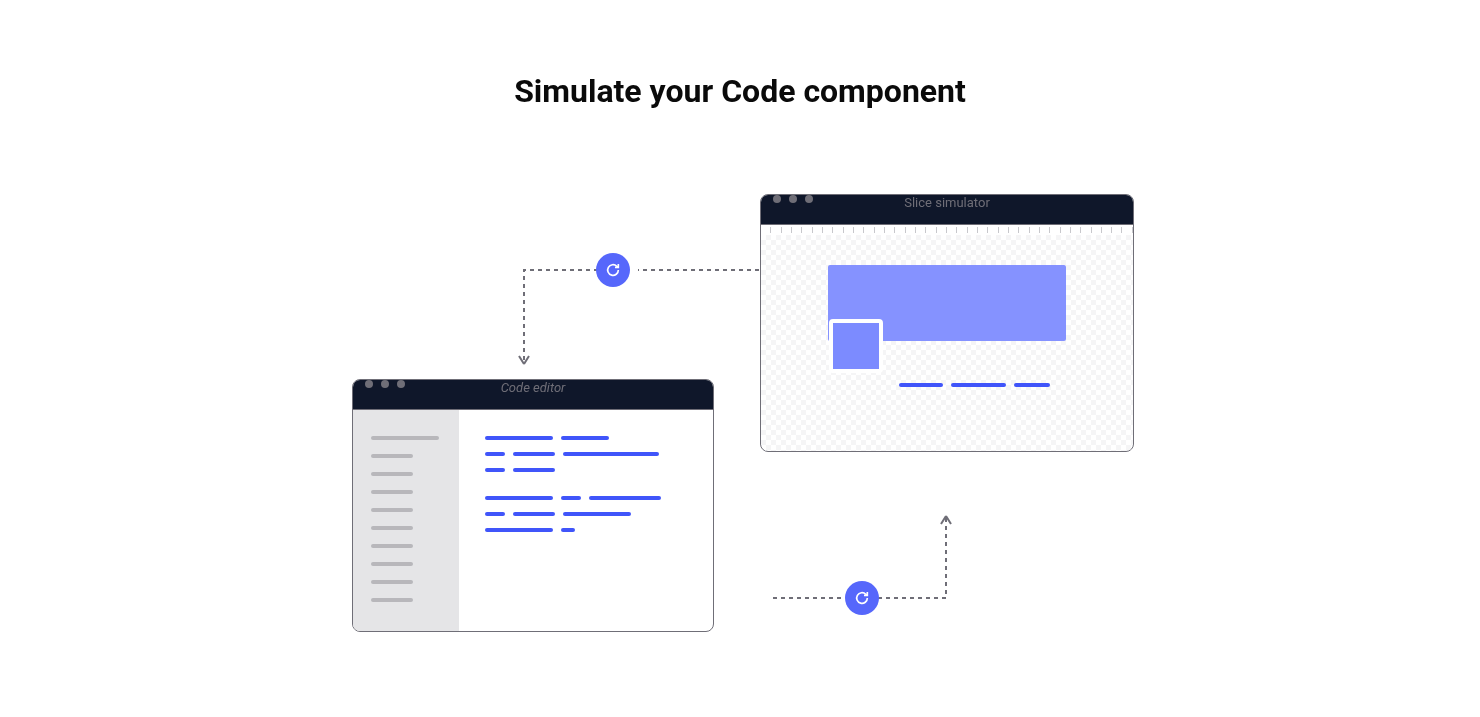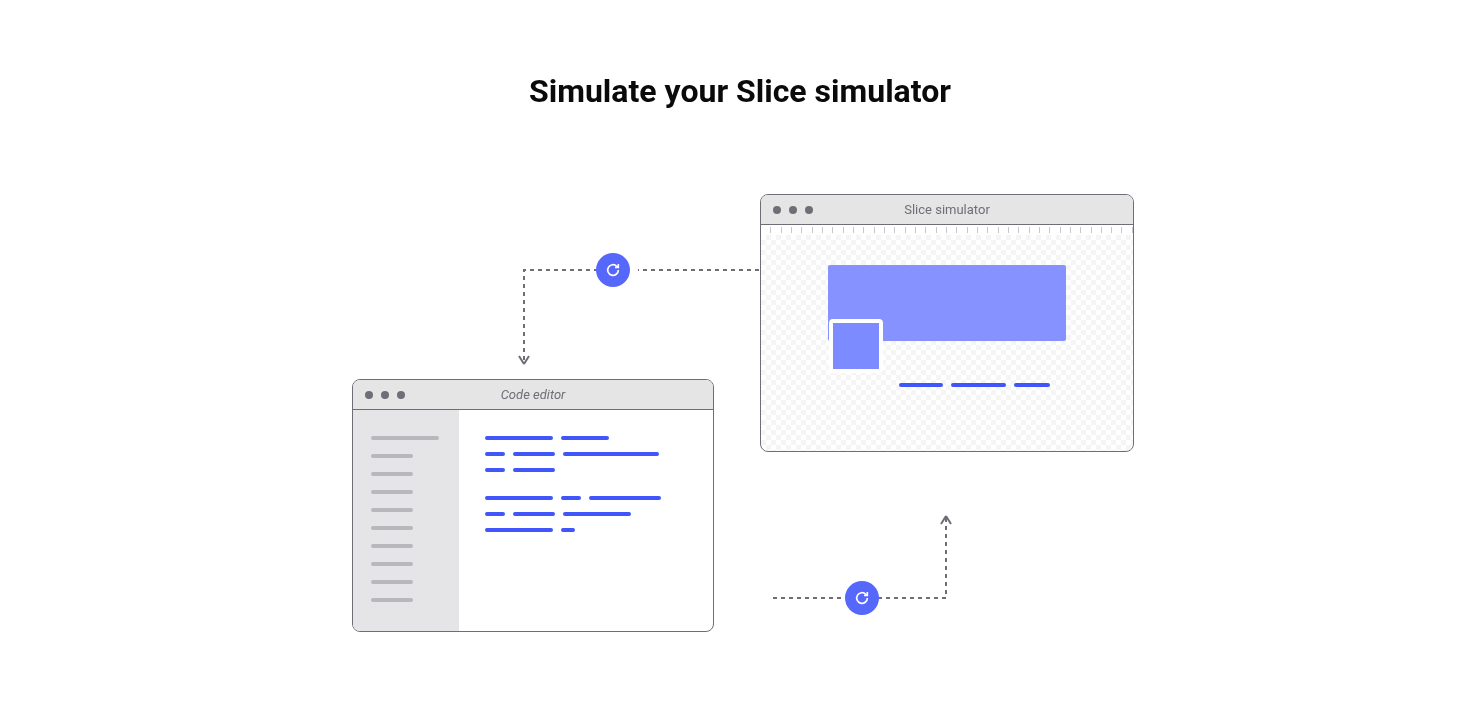--- a/index.html
+++ b/index.html
@@ -33,24 +33,23 @@
       border: 1.5px solid #6f6e77;
       border-radius: 8px;
       overflow: hidden;
       background: #fff;
     }
     
     .window-header {
       height: 30px;
       border-bottom: 1.5px solid #6f6e77;
       display: flex;
-      align-items: center;
       padding: 0 12px;
       position: relative;
-      background: #e5e5e5;
+      background: #0f172a;
     }
     
     .dots {
       display: flex;
       gap: 8px;
     }
     
     .dot {
       width: 8px;
       height: 8px;
@@ -201,21 +200,21 @@
     
     .arrow-path {
       position: absolute;
       pointer-events: none;
     }
     
   </style>
 </head>
 <body>
 
-<h1 class="title">Simulate your Slice simulator</h1>
+<h1 class="title">Simulate your Code component</h1>
 
 <svg class="arrow-path" style="left:510px;top:250px;width:250px;height:140px;" viewBox="0 0 250 140">
   <path d="M249 20 L128 20 M96 20 L14 20 L14 114" fill="none" stroke="#6f6e77" stroke-width="2" stroke-dasharray="4 4"></path>
   <path d="M14 114 L9 106 M14 114 L19 106" fill="none" stroke="#6f6e77" stroke-width="2"></path>
 </svg>
 
 <div class="refresh-circle" style="left:596px;top:253px;">
   <svg viewBox="0 0 24 24" fill="none" stroke="#fff" stroke-width="2.5">
     <path d="M20 12a8 8 0 1 1-2.34-5.66L20 8"></path>
     <path d="M20 3v5h-5"></path>

